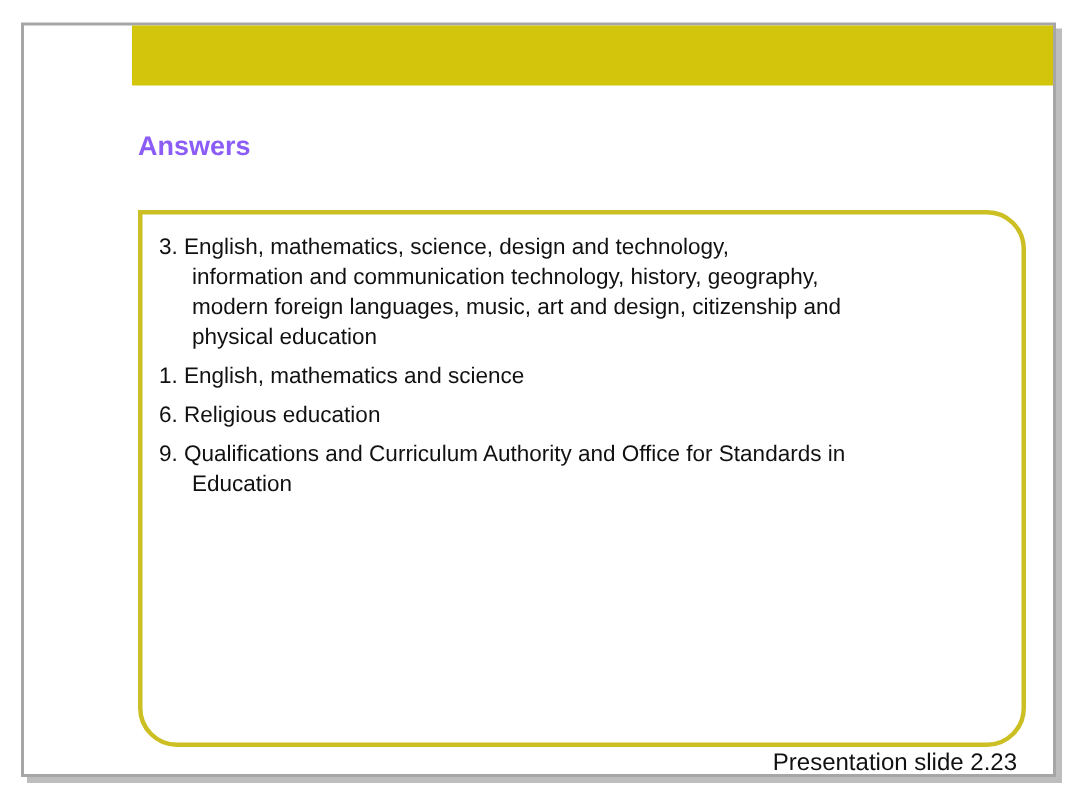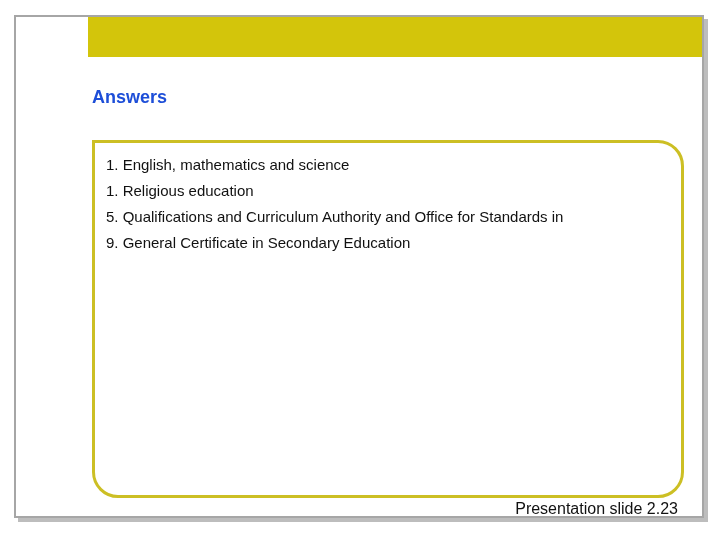--- a/index.html
+++ b/index.html
@@ -36,21 +36,21 @@
     background: var(--accent-yellow, #D3C50B);
   }
   .title {
     position: absolute;
     left: 76px;
     top: 69px;
     margin: 0;
     font-size: 18px;
     line-height: 22px;
     font-weight: bold;
-    color: #1d4ed8;
+    color: #8b5cf6;
   }
   .answer-box {
     position: absolute;
     left: 76px;
     top: 123px;
     width: 592px;
     height: 358px;
     box-sizing: border-box;
     background: #ffffff;
     border: 3px solid var(--box-border, #CCBF24);
@@ -80,27 +80,31 @@
 </style>
 </head>
 <body>
 
 <div class="canvas">
   <div class="slide">
     <div class="accent-bar"></div>
     <h1 class="title">Answers</h1>
     <div class="answer-box" id="answers-box">
         <div class="answer-item">
+          <div class="answer-line">3. English, mathematics, science, design and technology,</div>
+          <div class="answer-line cont">information and communication technology, history, geography,</div>
+          <div class="answer-line cont">modern foreign languages, music, art and design, citizenship and</div>
+          <div class="answer-line cont">physical education</div>
+        </div>
+        <div class="answer-item">
           <div class="answer-line">1. English, mathematics and science</div>
         </div>
         <div class="answer-item">
-          <div class="answer-line">1. Religious education</div>
+          <div class="answer-line">6. Religious education</div>
         </div>
         <div class="answer-item">
-          <div class="answer-line">5. Qualifications and Curriculum Authority and Office for Standards in</div>
-        </div>
-        <div class="answer-item">
-          <div class="answer-line">9. General Certificate in Secondary Education</div>
+          <div class="answer-line">9. Qualifications and Curriculum Authority and Office for Standards in</div>
+          <div class="answer-line cont">Education</div>
         </div>
       </div>
     <div class="footer">Presentation slide 2.23</div>
   </div>
 </div>
 
 </body></html>

